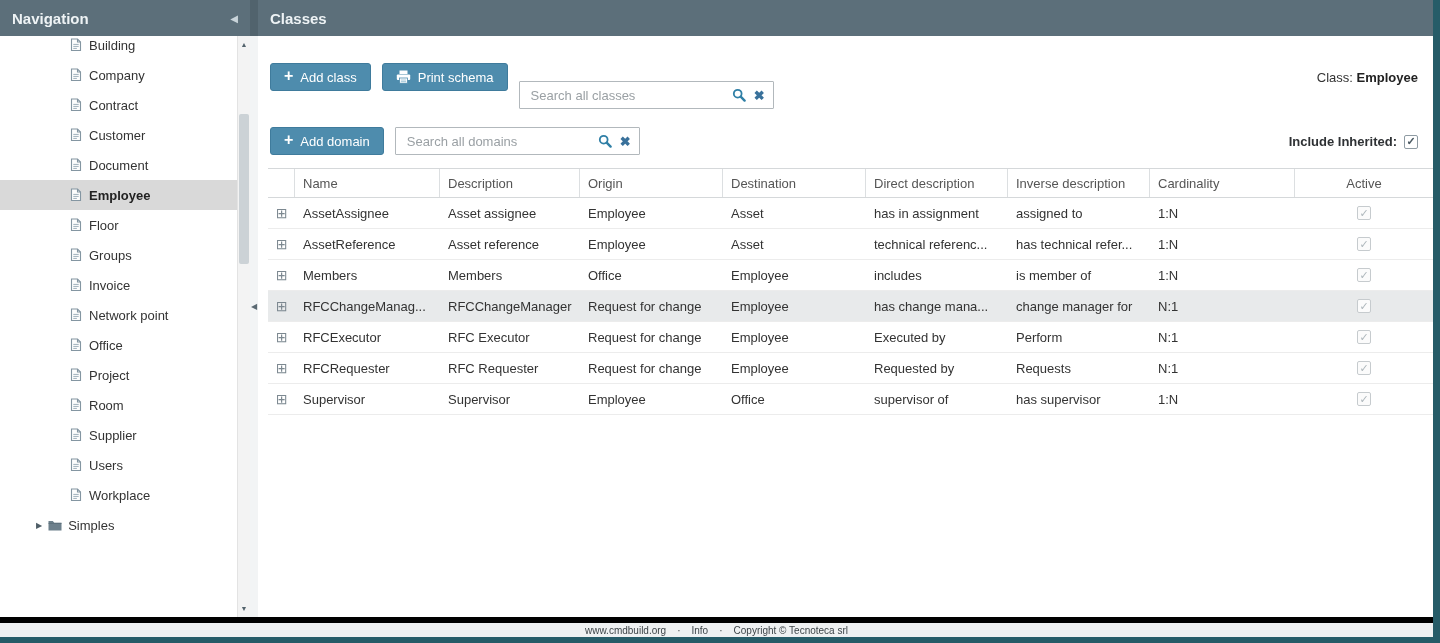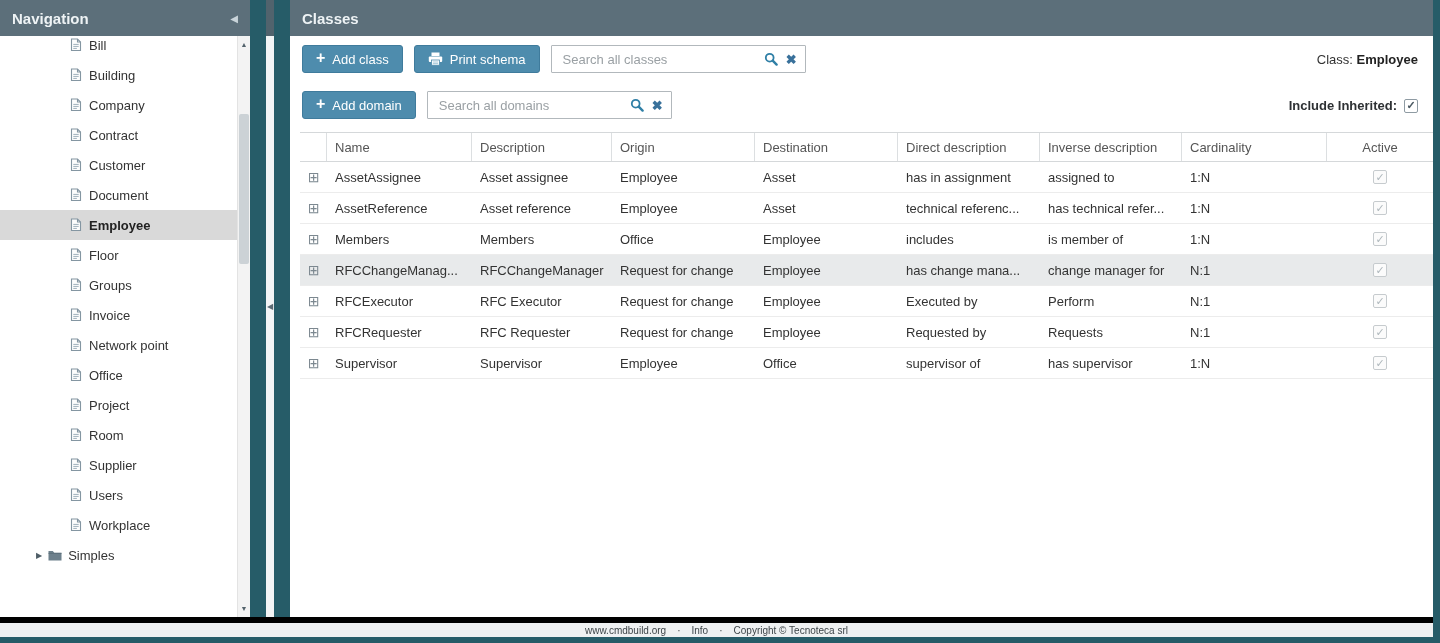--- a/index.html
+++ b/index.html
@@ -3,21 +3,21 @@
 <meta charset="utf-8">
 <style>
   * { box-sizing: border-box; }
   html, body { margin: 0; padding: 0; }
   body {
     width: 1440px; height: 643px; overflow: hidden;
     font-family: "Liberation Sans", sans-serif;
     background: #265c68;
   }
   .app { width: 1440px; height: 643px; display: flex; flex-direction: column; padding: 0 7px 6px 0; }
-  .content-row { flex: 1; display: flex; min-height: 0; gap: 16px; }
+  .content-row { flex: 1; display: flex; min-height: 0; }
 
   
   .panel-header {
     flex: 0 0 36px; height: 36px; background: #5c6f7a; color: #eef3f5;
     font-size: 15px; font-weight: bold; display: flex; align-items: center;
     padding: 0 12px;
   }
   .sidebar .panel-header { justify-content: space-between; }
   .collapse-arrow { font-size: 10px; color: #c9d4da; font-weight: normal; cursor: pointer; }
 
@@ -59,21 +59,21 @@
   }
   .btn .plus { font-size: 16px; font-weight: bold; line-height: 1; margin-top: -2px; }
   .btn .printer { display: inline-flex; }
 
   .search-box {
     display: flex; align-items: center; height: 28px; gap: 8px;
     border: 1px solid #b2b8bc; background: #fff; padding: 0 8px 0 9px; border-radius: 1px;
   }
   .search-box input { border: none; outline: none; flex: 1; min-width: 0; font-size: 13px; font-family: inherit; color: #444; background: transparent; }
   .search-box input::placeholder { color: #9aa0a4; }
-  .search-classes { width: 255px; }
+  .search-classes { width: 255px; margin-top: 36px; }
   .search-domains { width: 245px; }
   .mag { display: inline-flex; cursor: pointer; }
   .clear-x { color: #39719b; font-size: 13px; font-weight: bold; cursor: pointer; line-height: 1; }
 
   .toolbar-right { margin-left: auto; font-size: 13px; color: #333; padding-right: 3px; }
   .toolbar-right b { font-weight: bold; color: #222; }
 
   
   .tabs { display: flex; gap: 5px; padding-left: 11px; position: relative; align-items: flex-end; }
   .tabs::after { content: ""; position: absolute; left: 0; right: 0; bottom: 0; height: 1px; background: #c9cdd0; z-index: 0; }
@@ -123,30 +123,20 @@
 <div class="app">
   <div class="content-row">
 
     <aside class="sidebar">
       <div class="panel-header">
         <span>Navigation</span>
         <span class="collapse-arrow">◀</span>
       </div>
       <div class="sidebar-body">
         <div class="tree" id="tree">
-            <div class="tree-item">
-              <span class="doc-icon">
-                <svg width="12" height="14" viewBox="0 0 12 14">
-                  <path d="M1.5 1h6l3 3v8.5h-9z" fill="#fdfdfd" stroke="#8496a2" stroke-width="1.1"></path>
-                  <path d="M7.5 1v3h3" fill="none" stroke="#8496a2" stroke-width="1.1"></path>
-                  <path d="M3.3 6.4h5.4M3.3 8.4h5.4M3.3 10.4h3.6" stroke="#9fb0bb" stroke-width="1"></path>
-                </svg>
-              </span>
-              <span class="tree-label">Bill</span>
-            </div>
             <div class="tree-item">
               <span class="doc-icon">
                 <svg width="12" height="14" viewBox="0 0 12 14">
                   <path d="M1.5 1h6l3 3v8.5h-9z" fill="#fdfdfd" stroke="#8496a2" stroke-width="1.1"></path>
                   <path d="M7.5 1v3h3" fill="none" stroke="#8496a2" stroke-width="1.1"></path>
                   <path d="M3.3 6.4h5.4M3.3 8.4h5.4M3.3 10.4h3.6" stroke="#9fb0bb" stroke-width="1"></path>
                 </svg>
               </span>
               <span class="tree-label">Building</span>
             </div>

